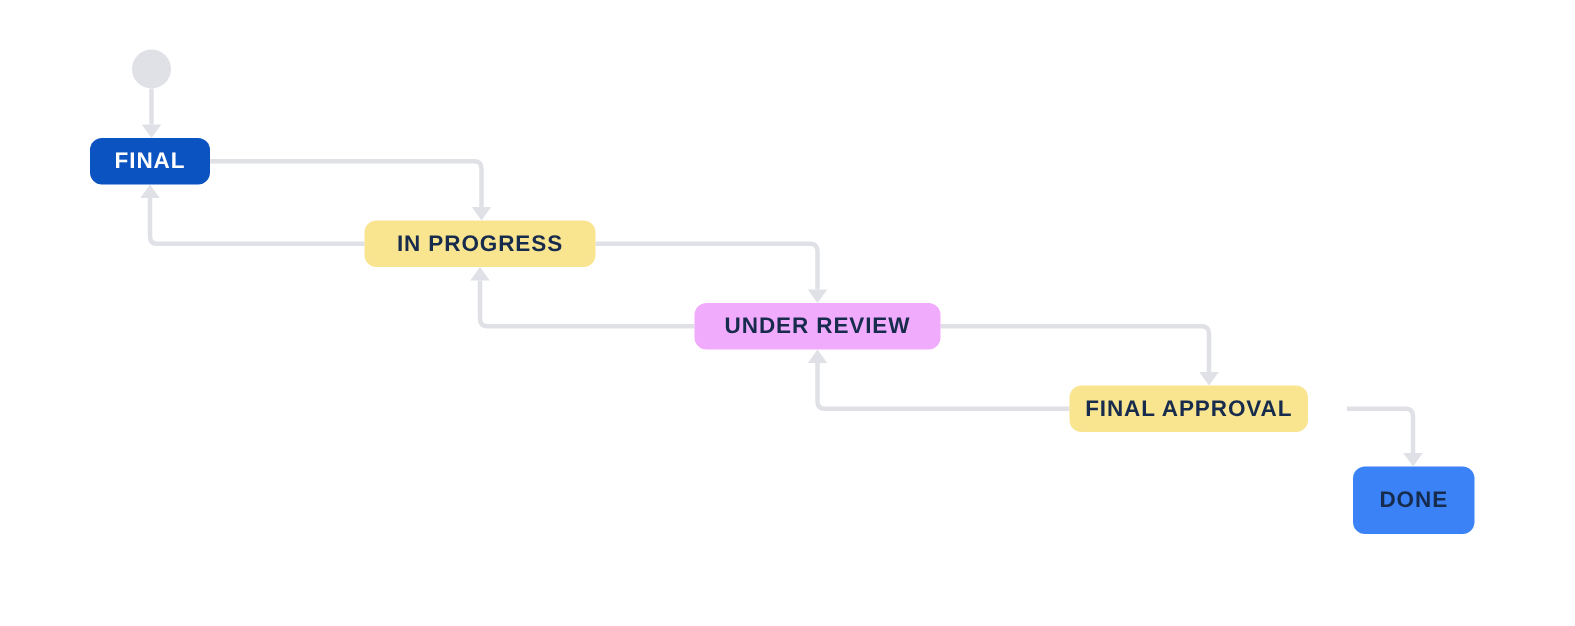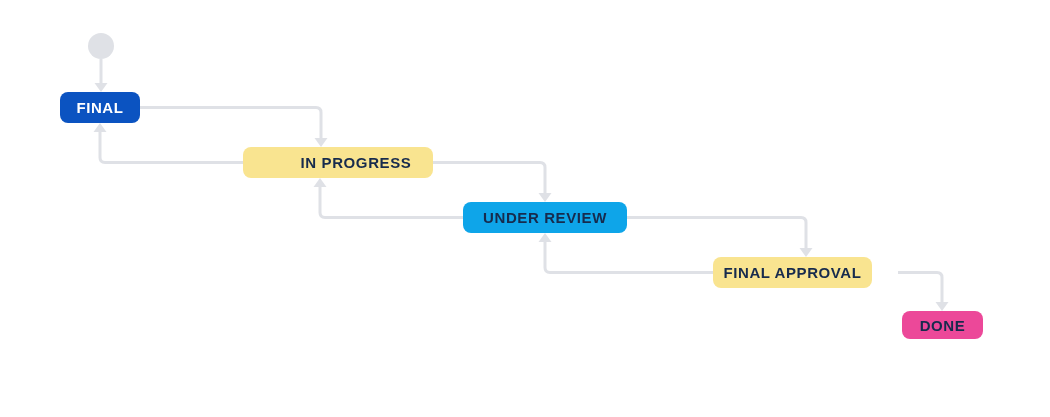--- a/index.html
+++ b/index.html
@@ -46,18 +46,18 @@
       <path d="M 627 217.5 L 801 217.5 Q 806 217.5 806 222.5 L 806 248" fill="none" stroke="#DFE1E6" stroke-width="3"></path>
       <path d="M 806 257 L 799.5 248 L 812.5 248 Z" fill="#DFE1E6"></path>
       <path d="M 713 272.5 L 550 272.5 Q 545 272.5 545 267.5 L 545 242" fill="none" stroke="#DFE1E6" stroke-width="3"></path>
       <path d="M 545 233 L 551.5 242 L 538.5 242 Z" fill="#DFE1E6"></path>
       <path d="M 898 272.5 L 937 272.5 Q 942 272.5 942 277.5 L 942 302" fill="none" stroke="#DFE1E6" stroke-width="3"></path>
       <path d="M 942 311 L 935.5 302 L 948.5 302 Z" fill="#DFE1E6"></path>
     </svg>
   <div id="nodes">
       <div class="start-node" style="left: 88px; top: 33px; width: 26px; height: 26px; background: rgb(223, 225, 230);"></div>
       <div class="node" style="left: 60px; top: 92px; width: 80px; height: 31px; background: rgb(11, 83, 193); color: rgb(255, 255, 255);">FINAL</div>
-      <div class="node" style="left: 243px; top: 147px; width: 154px; height: 31px; background: rgb(249, 228, 144); color: rgb(23, 43, 77); padding-left: 36px;">IN PROGRESS</div>
-      <div class="node" style="left: 463px; top: 202px; width: 164px; height: 31px; background: #0ea5e9; color: rgb(23, 43, 77);">UNDER REVIEW</div>
+      <div class="node" style="left: 243px; top: 147px; width: 154px; height: 31px; background: rgb(249, 228, 144); color: rgb(23, 43, 77);">IN PROGRESS</div>
+      <div class="node" style="left: 463px; top: 202px; width: 164px; height: 31px; background: #f0abfc; color: rgb(23, 43, 77);">UNDER REVIEW</div>
       <div class="node" style="left: 713px; top: 257px; width: 159px; height: 31px; background: rgb(249, 228, 144); color: rgb(23, 43, 77);">FINAL APPROVAL</div>
-      <div class="node" style="left: 902px; top: 311px; width: 81px; height: 28px; background: #ec4899; color: rgb(23, 43, 77);">DONE</div>
+      <div class="node" style="left: 902px; top: 311px; width: 81px; height: 45px; background: #3b82f6; color: rgb(23, 43, 77);">DONE</div>
     </div>
 </div>
 
 </body></html>

